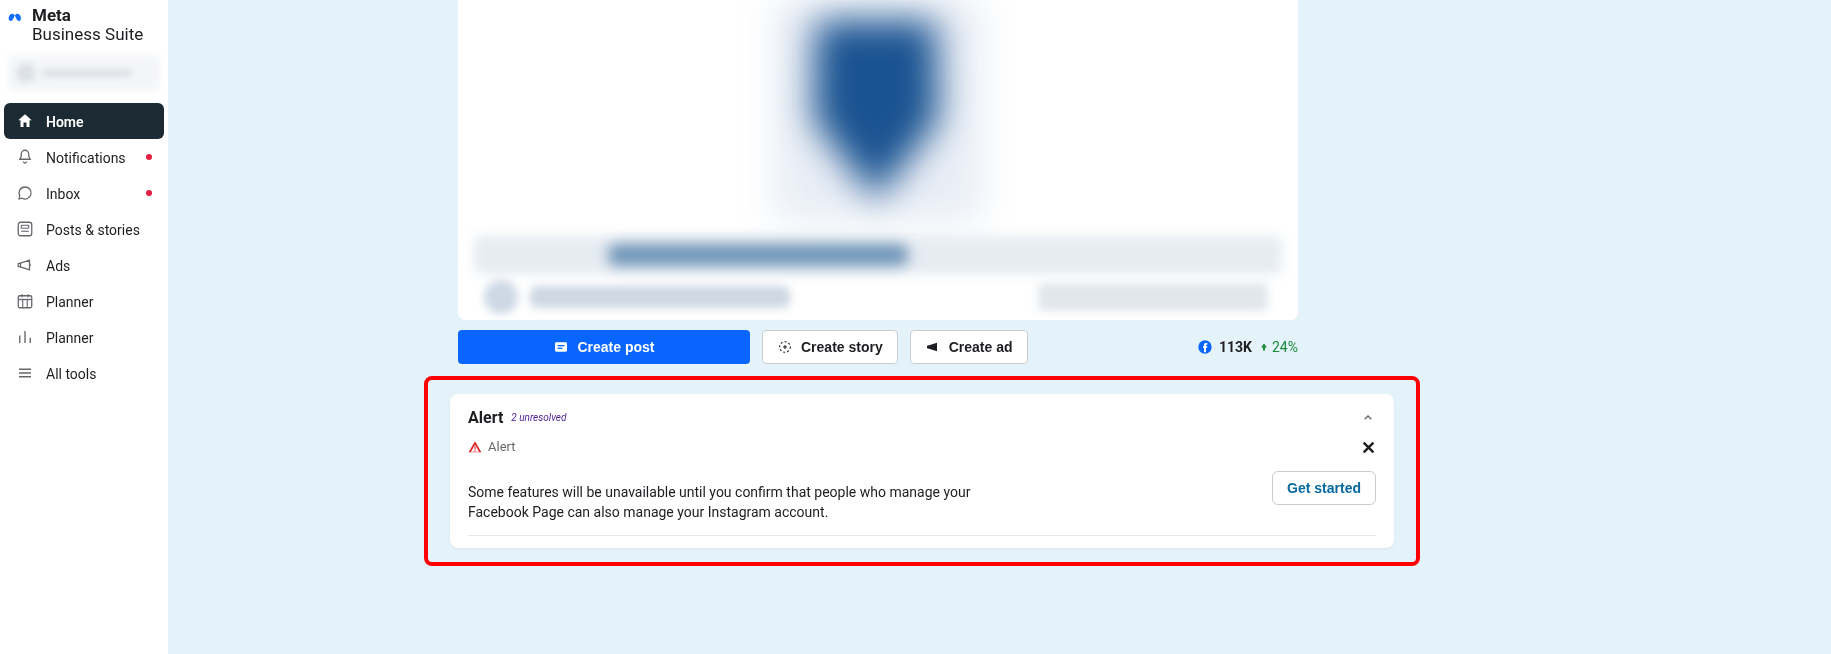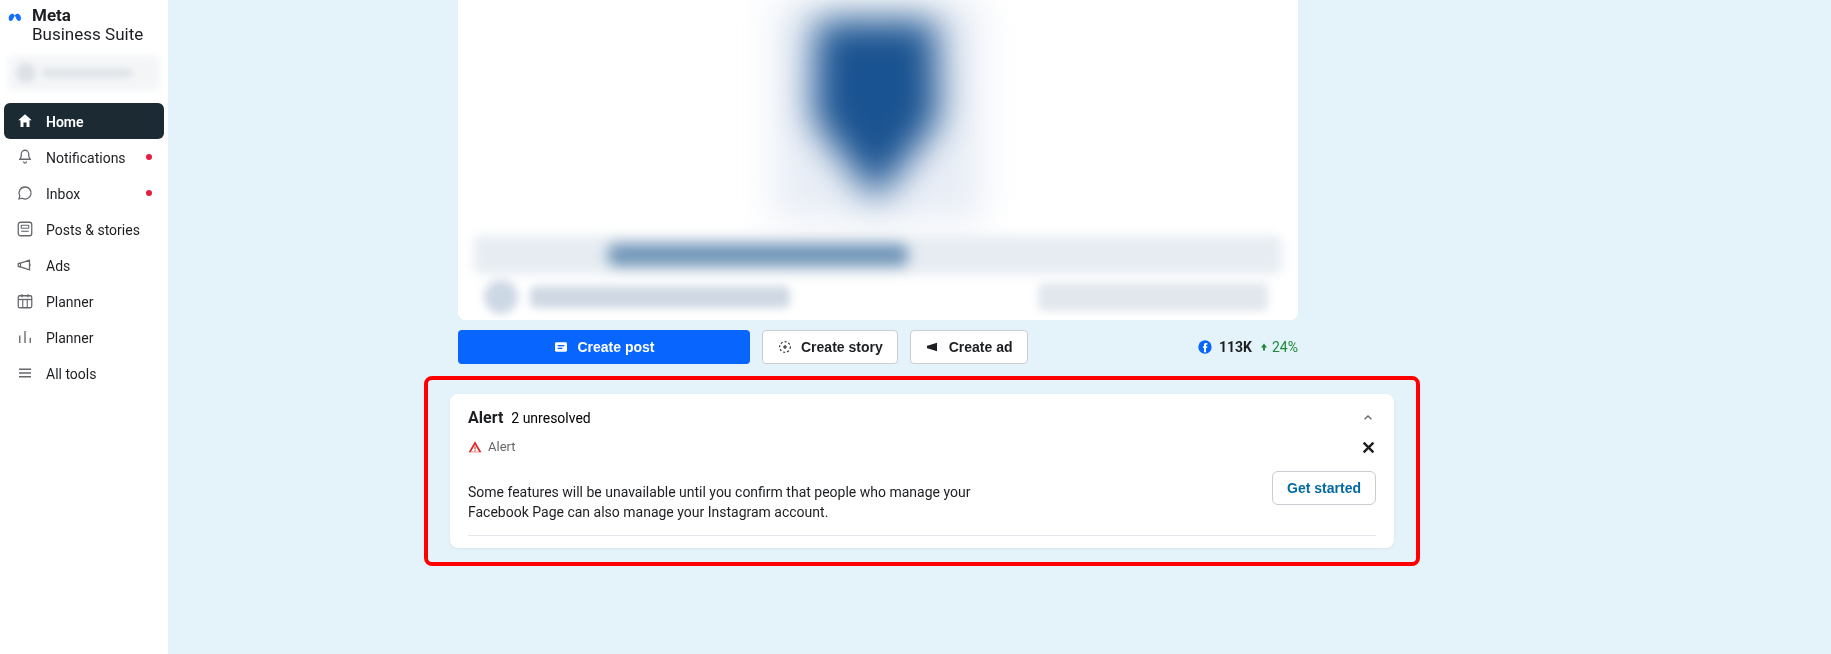--- a/index.html
+++ b/index.html
@@ -288,22 +288,23 @@
   .alert-header {
     display: flex;
     align-items: center;
     gap: 8px;
   }
   .alert-header .title {
     font-weight: 700;
     font-size: 16px;
   }
   .alert-header .sub {
-    font-size: 14px;
-    color: #000000;
+    font-size: 10px;
+    color: #4c1d95;
+    font-style: italic;
   }
   .alert-header .caret {
     margin-left: auto;
     color: #65676b;
     cursor: pointer;
   }
   .alert-body {
     margin-top: 12px;
     display: flex;
     align-items: flex-start;

